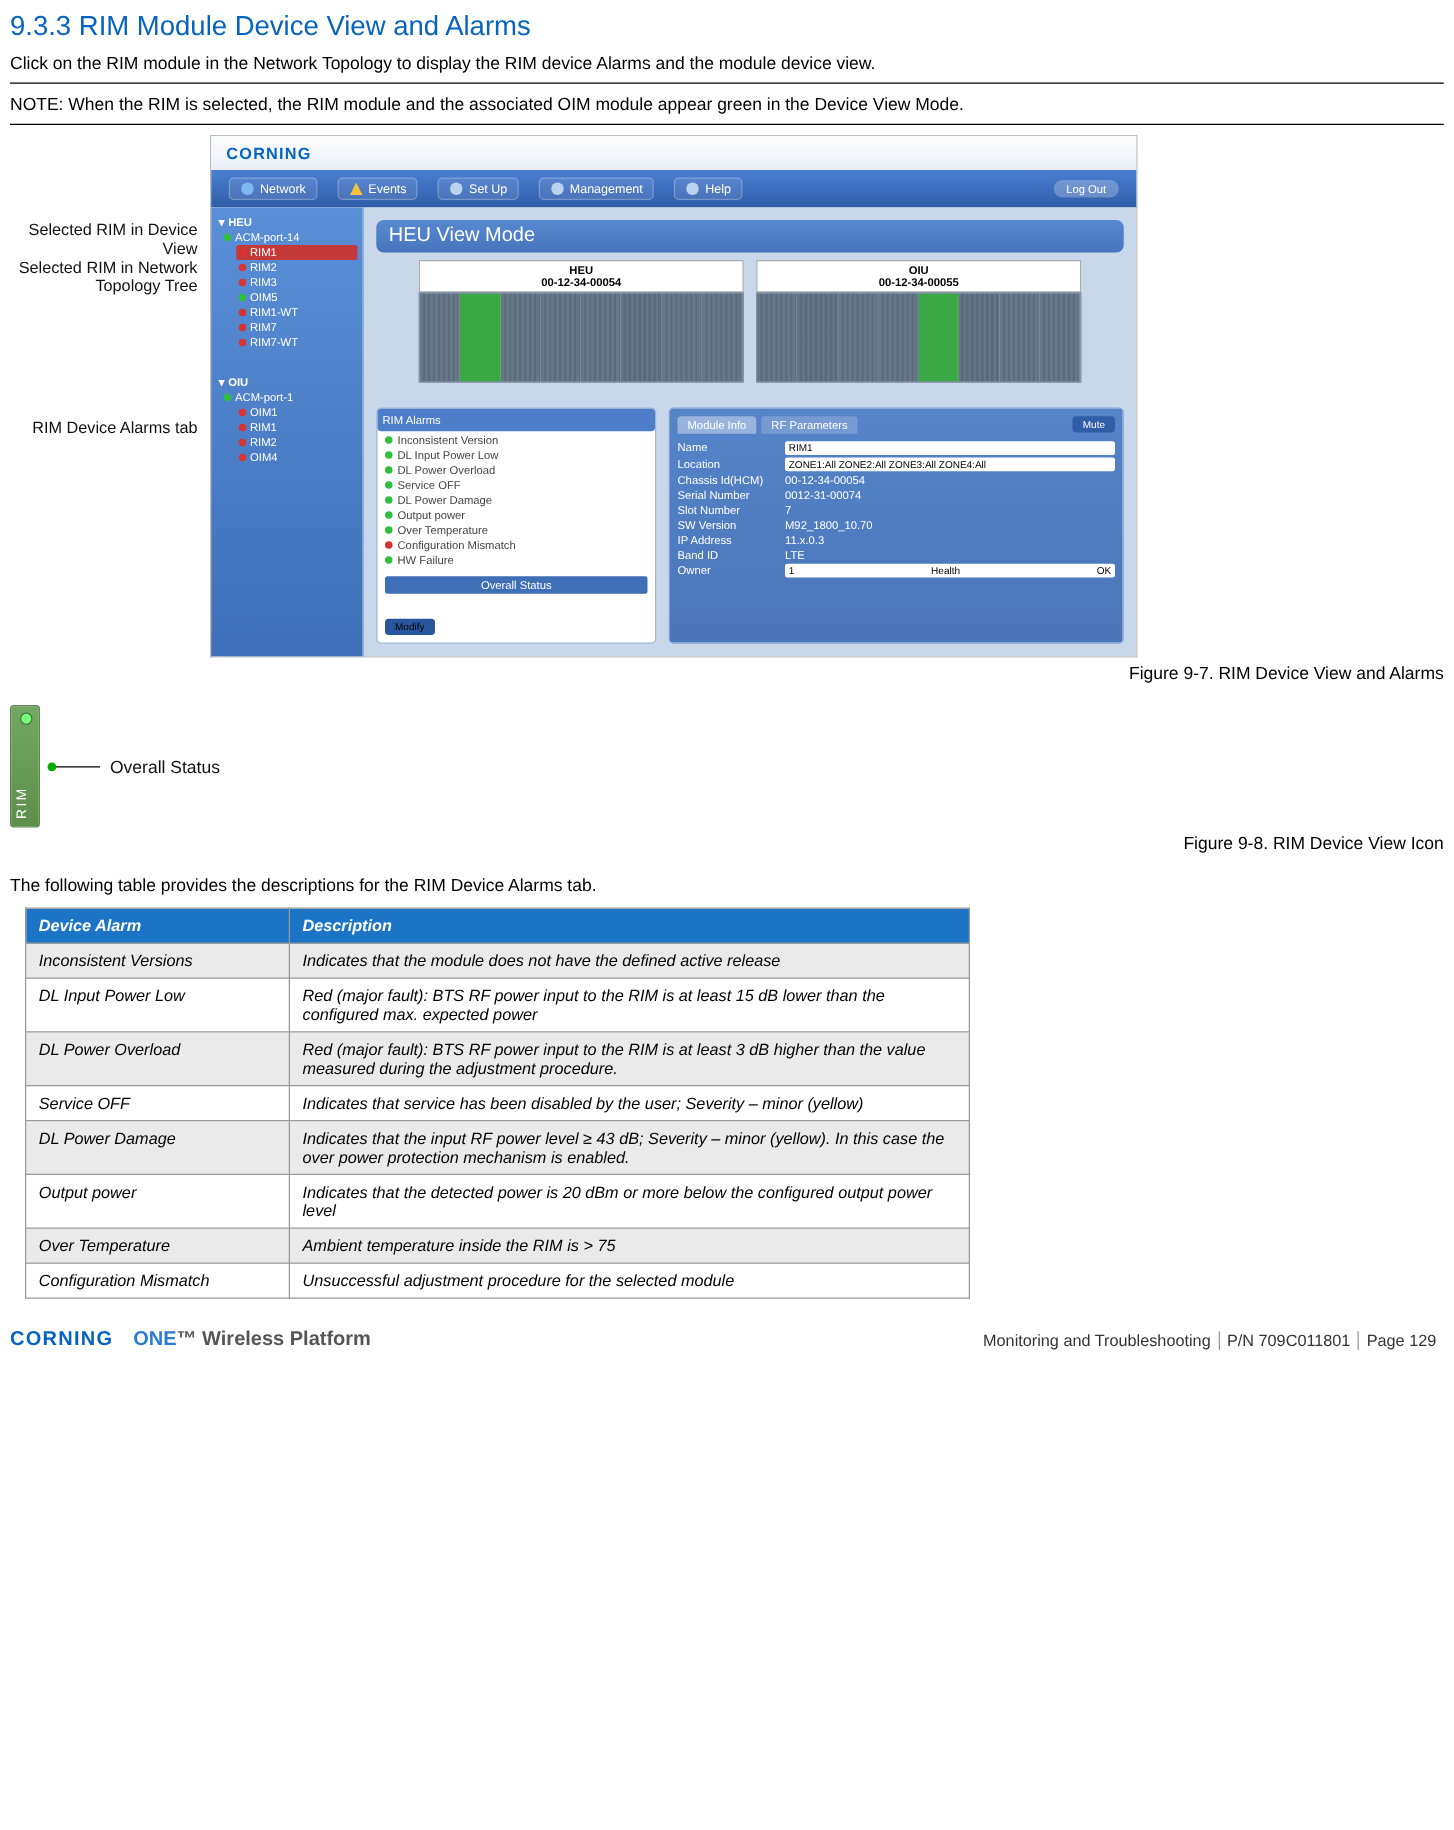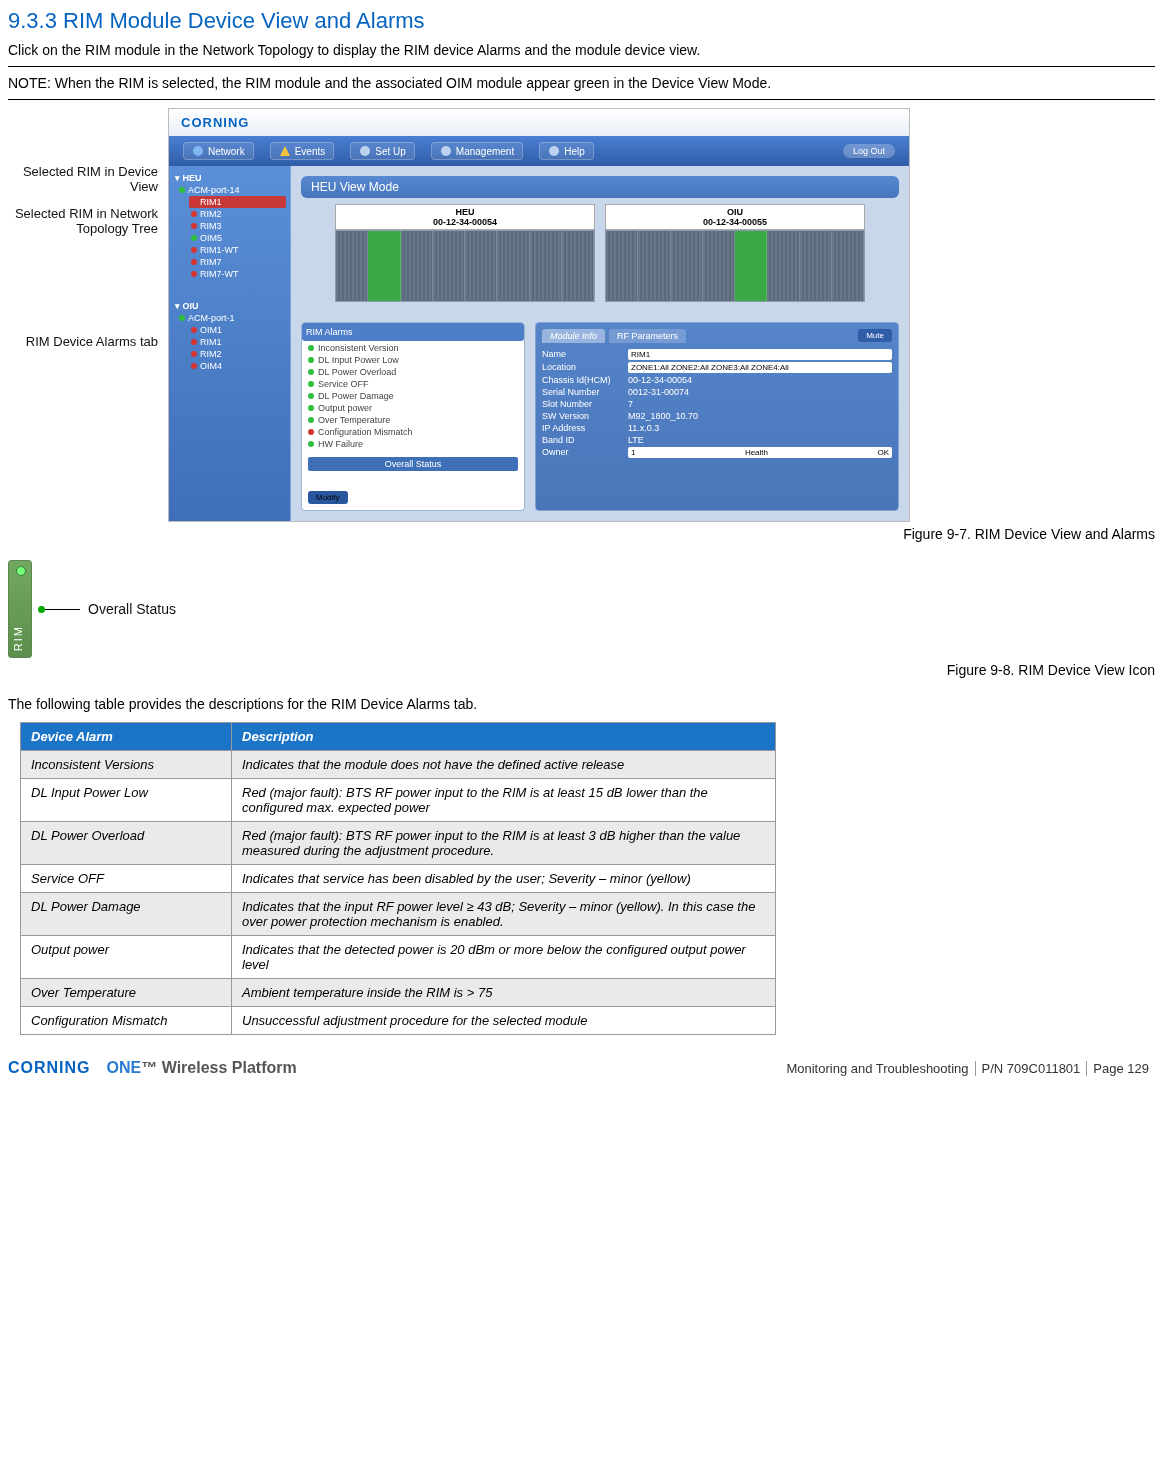--- a/index.html
+++ b/index.html
@@ -109,21 +109,21 @@
     .led-red   { width:6px; height:6px; border-radius:50%; background:#d63333; }
     .tree-sep { height: 20px; }
     .main-area {
       flex: 1;
       padding: 10px 10px 10px 10px;
     }
     .titlebar {
       background: linear-gradient(#5889d0,#4675bd);
       border-radius: 6px;
       padding: 4px 10px;
-      font-size: 12px;
+      font-size: 16px;
       color: #fff;
       margin-bottom: 6px;
     }
     .rack-row {
       display: flex;
       gap: 10px;
       justify-content: center;
       margin-bottom: 20px;
     }
     .rack-box {
@@ -188,21 +188,21 @@
       position: relative;
     }
     .props-tabs {
       display:flex;gap:4px;margin-bottom:6px;
     }
     .props-tab {
       background: rgba(255,255,255,0.2);
       border-radius: 3px 3px 0 0;
       padding: 2px 8px;
     }
-    .props-tab.active { background: rgba(255,255,255,0.4); font-style: italic; }
+    .props-tab.active { background: rgba(255,255,255,0.4); }
     .props-grid {
       display:grid;grid-template-columns: 80px 1fr;row-gap:2px;column-gap:6px;
     }
     .props-grid .val { background: #fff; color:#000; padding:1px 3px; border-radius:2px; font-size:8px; }
     .mute-btn {
       position:absolute; top:6px; right:6px; background:#2f5da7; border-radius:3px; padding:2px 8px; font-size:8px;
     }
     .overall-status-bar {
       background:#3f6fb6;color:#fff;text-align:center;font-size:9px;padding:2px;border-radius:2px;margin-top:8px;
     }
@@ -301,21 +301,21 @@
 <body>
 
 <h2 class="section-heading">9.3.3 RIM Module Device View and Alarms</h2>
 <p class="body-text">Click on the RIM module in the Network Topology to display the RIM device Alarms and the module device view.</p>
 <hr>
 <p class="body-text">NOTE: When the RIM is selected, the RIM module and the associated OIM module appear green in the Device View Mode.</p>
 <hr>
 
 <div class="figure-wrap">
   <div class="callouts">
-    <div class="callout-lbl" style="top:56px">Selected RIM in Device View</div>
+    <div class="callout-lbl" style="top:68px">Selected RIM in Device View</div>
     <div class="callout-lbl" style="top:98px">Selected RIM in Network Topology Tree</div>
     <div class="callout-lbl" style="top:226px">RIM Device Alarms tab</div>
   </div>
 
   <div class="app-window">
     <div class="app-header">CORNING</div>
     <div class="app-toolbar">
       <div class="tb-btn">
         <svg width="12" height="12">
             <circle cx="6" cy="6" r="5" fill="#7fb8f0"></circle>

